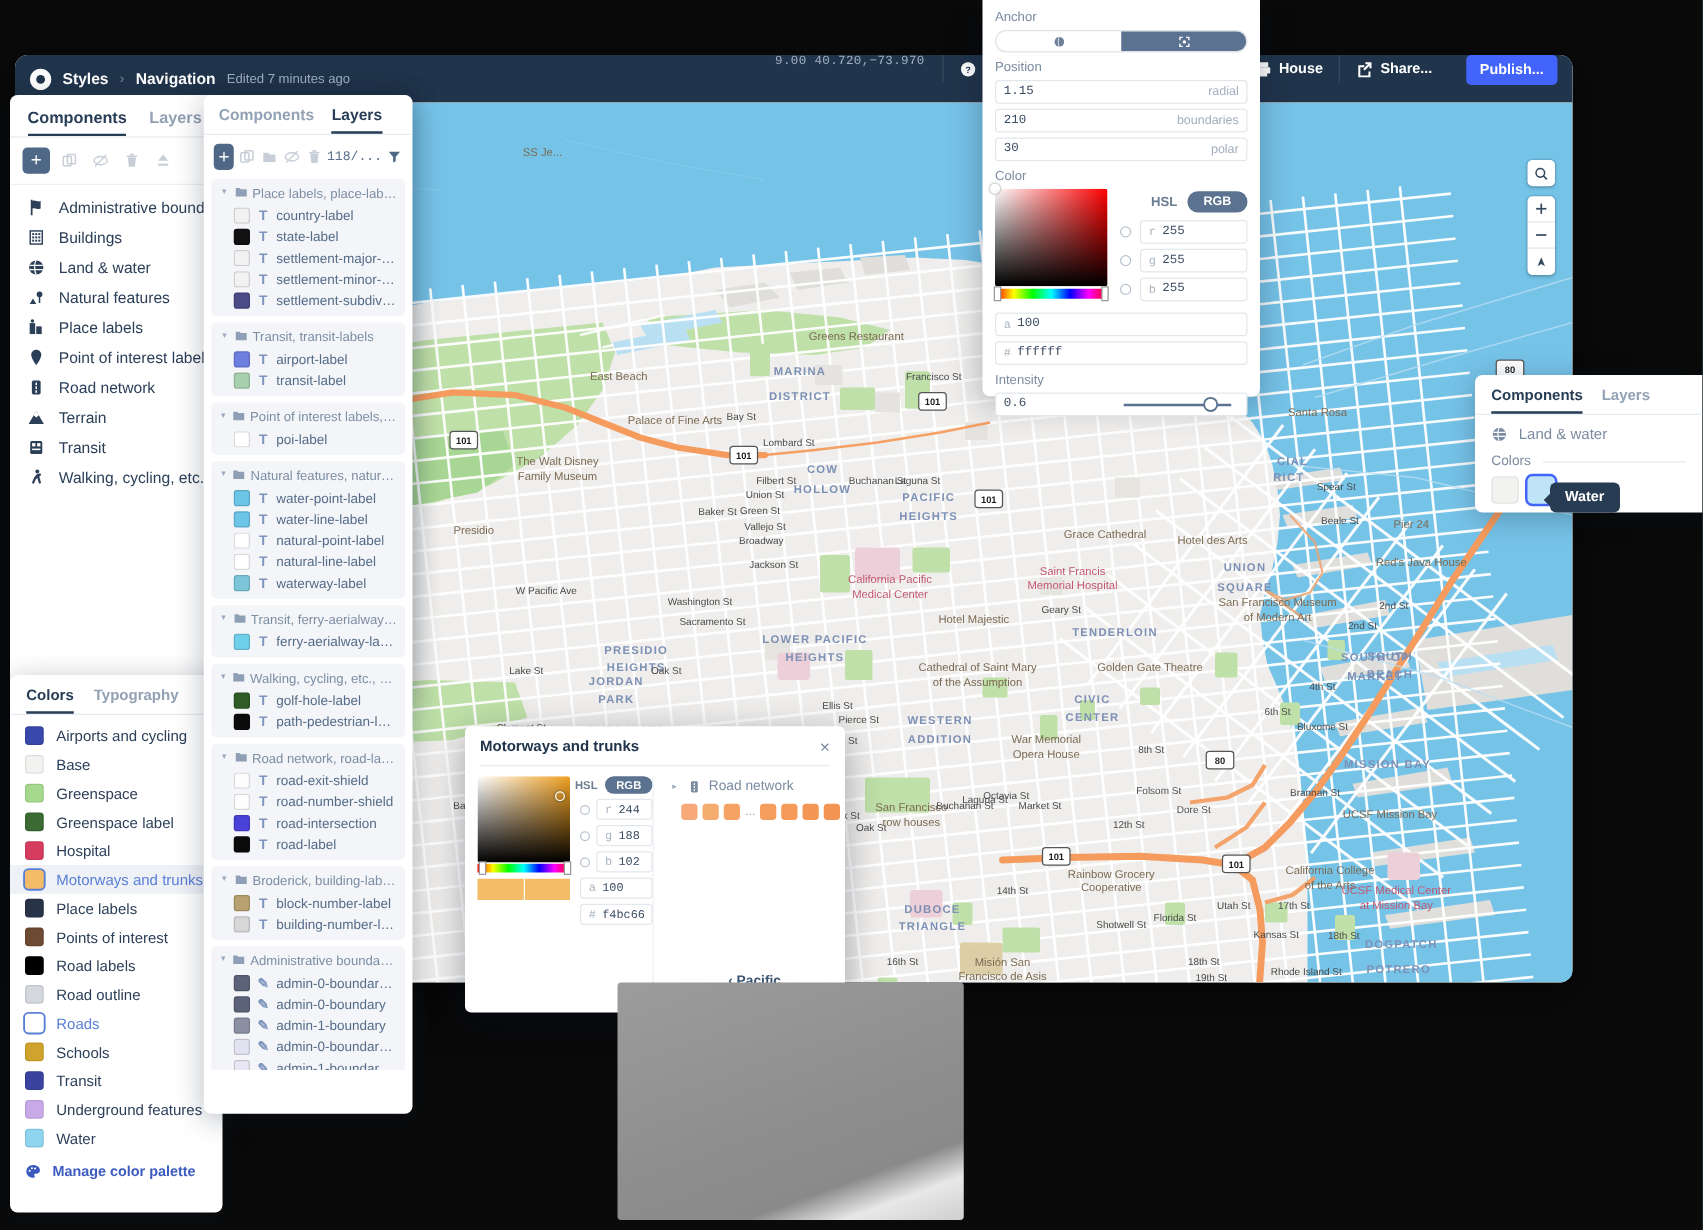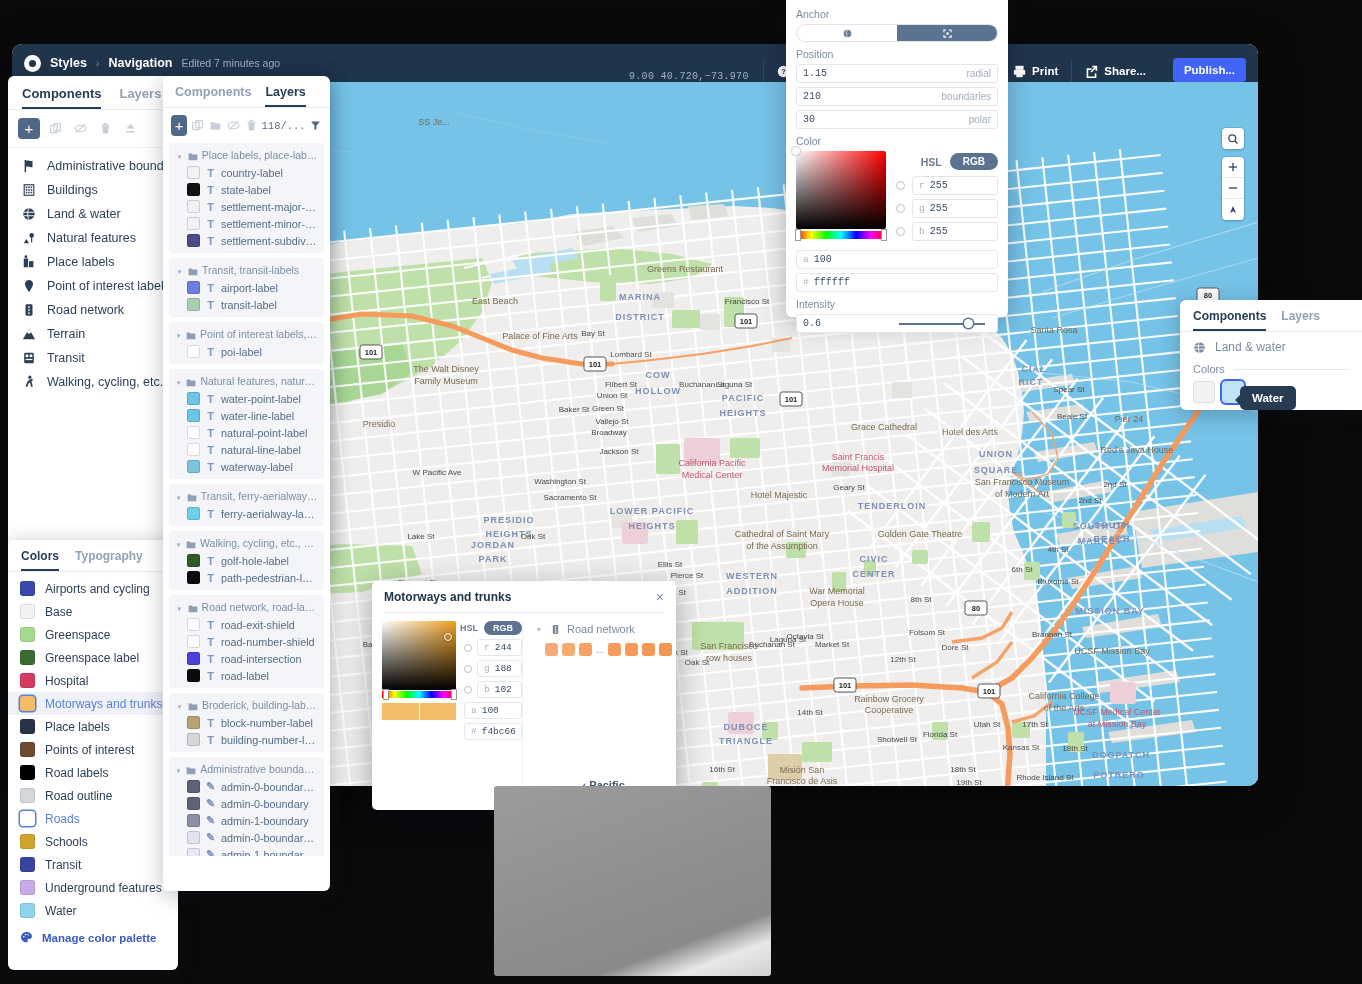--- a/index.html
+++ b/index.html
@@ -15,21 +15,21 @@
 
   .topbar { position:absolute; left:0; top:0; width:1246px; height:38px;
     background:#20344b; display:flex; align-items:center; }
   .tb-left { display:flex; align-items:center; gap:9px; padding-left:12px; }
   .logo-dot { width:17px; height:17px; border-radius:50%; background:#fff;
     display:flex; align-items:center; justify-content:center; }
   .logo-dot i { display:block; width:7px; height:7px; border-radius:50%; background:#20344b; }
   .tb-crumb { color:#fff; font-weight:bold; font-size:12.5px; }
   .tb-sep { color:#7b8da3; font-size:11px; }
   .tb-edited { color:#9fb0c4; font-size:10.5px; }
-  .tb-right { margin-left:auto; display:flex; align-items:flex-end; height:38px; }
+  .tb-right { margin-left:auto; display:flex; align-items:flex-start; height:38px; }
   .tb-coords { color:#9fb0c4; font-family:"Liberation Mono", monospace; font-size:10px;
      letter-spacing:.3px; padding-right:14px; }
   .tb-item { display:flex; align-items:center; gap:6px; color:#fff; font-weight:bold;
     font-size:11.5px; padding:0 13px; height:22px; border-left:1px solid #37495f; }
   .tb-item:first-of-type { border-left:none; }
   .tb-item svg { width:13px; height:13px; fill:#fff; }
   .publish-btn { margin:0 12px 0 14px; background:#4264fb; color:#fff; font-weight:bold;
     font-size:11.5px; padding:6px 11px; border-radius:4px; }
 
   
@@ -78,21 +78,21 @@
   
   #layers-panel { left:163px; top:76px; width:167px; height:815px; }
   #layers-panel .ptabs { gap:14px; padding:9px 12px 0 12px; }
   #layers-panel .ptab { font-size:12.5px; }
   .ltoolbar { display:flex; align-items:center; gap:3px; padding:7px 8px; }
   .lt-count { margin-left:auto; font-size:10.5px; color:#58708c; font-family:"Liberation Mono", monospace; }
   .lt-filter { width:18px; height:18px; display:flex; align-items:center; justify-content:center; }
   .lt-filter svg { width:11px; height:11px; fill:#4f6885; }
   .layer-scroll { height:713px; overflow:hidden; padding:0 6px; }
   .lgroup { background:#f3f5f9; border-radius:4px; margin-bottom:5px; padding:3px 0 4px 0; }
-  .lgroup-head { display:flex; align-items:flex-end; gap:4px; padding:3px 6px; font-size:10.5px; color:#7c8ea4; }
+  .lgroup-head { display:flex; align-items:flex-start; gap:4px; padding:3px 6px; font-size:10.5px; color:#7c8ea4; }
   .caret { width:9px; text-align:center; font-size:7px; color:#9aa9bc; }
   .lgroup-head svg { width:10px; height:9px; fill:#8fa0b6; flex:none; }
   .lrow { display:flex; align-items:center; gap:6px; padding:2px 6px 2px 18px; font-size:10.8px; color:#4d6party; color:#52668090; color:#556c88; }
   .lsw { width:13px; height:13px; border-radius:2.5px; flex:none; box-shadow:inset 0 0 0 1px rgba(0,0,0,.15); }
   .ltype { width:9px; font-weight:bold; font-size:11px; color:#7e95bd; text-align:center; flex:none; }
   .lname { white-space:nowrap; overflow:hidden; text-overflow:ellipsis; }
 
   
   #anchor-panel { left:786px; top:0; width:222px; height:317px; border-radius:0 0 6px 6px;
      box-shadow:0 6px 26px rgba(10,20,40,.3); padding:8px 10px; }
@@ -217,21 +217,21 @@
               <circle cx="8" cy="8" r="6"></circle>
             </svg>
           <span>Settings</span>
         </span>
         <span class="tb-item">
           <svg viewBox="0 0 16 16">
               <rect x="3" y="1" width="10" height="5"></rect>
               <rect x="1" y="6" width="14" height="6" rx="1"></rect>
               <rect x="4" y="11" width="8" height="4"></rect>
             </svg>
-          <span>Print</span>
+          <span>House</span>
         </span>
         <span class="tb-item">
           <svg viewBox="0 0 16 16">
               <path d="M2 4h6v2H4v8h8v-4h2v6H2z"></path>
               <path d="M9 1h6v6h-2V4.4L8.3 9.1 6.9 7.7 11.6 3H9z"></path>
             </svg>
           <span>Share...</span>
         </span>
         <span class="publish-btn">Publish...</span>
       </div>

